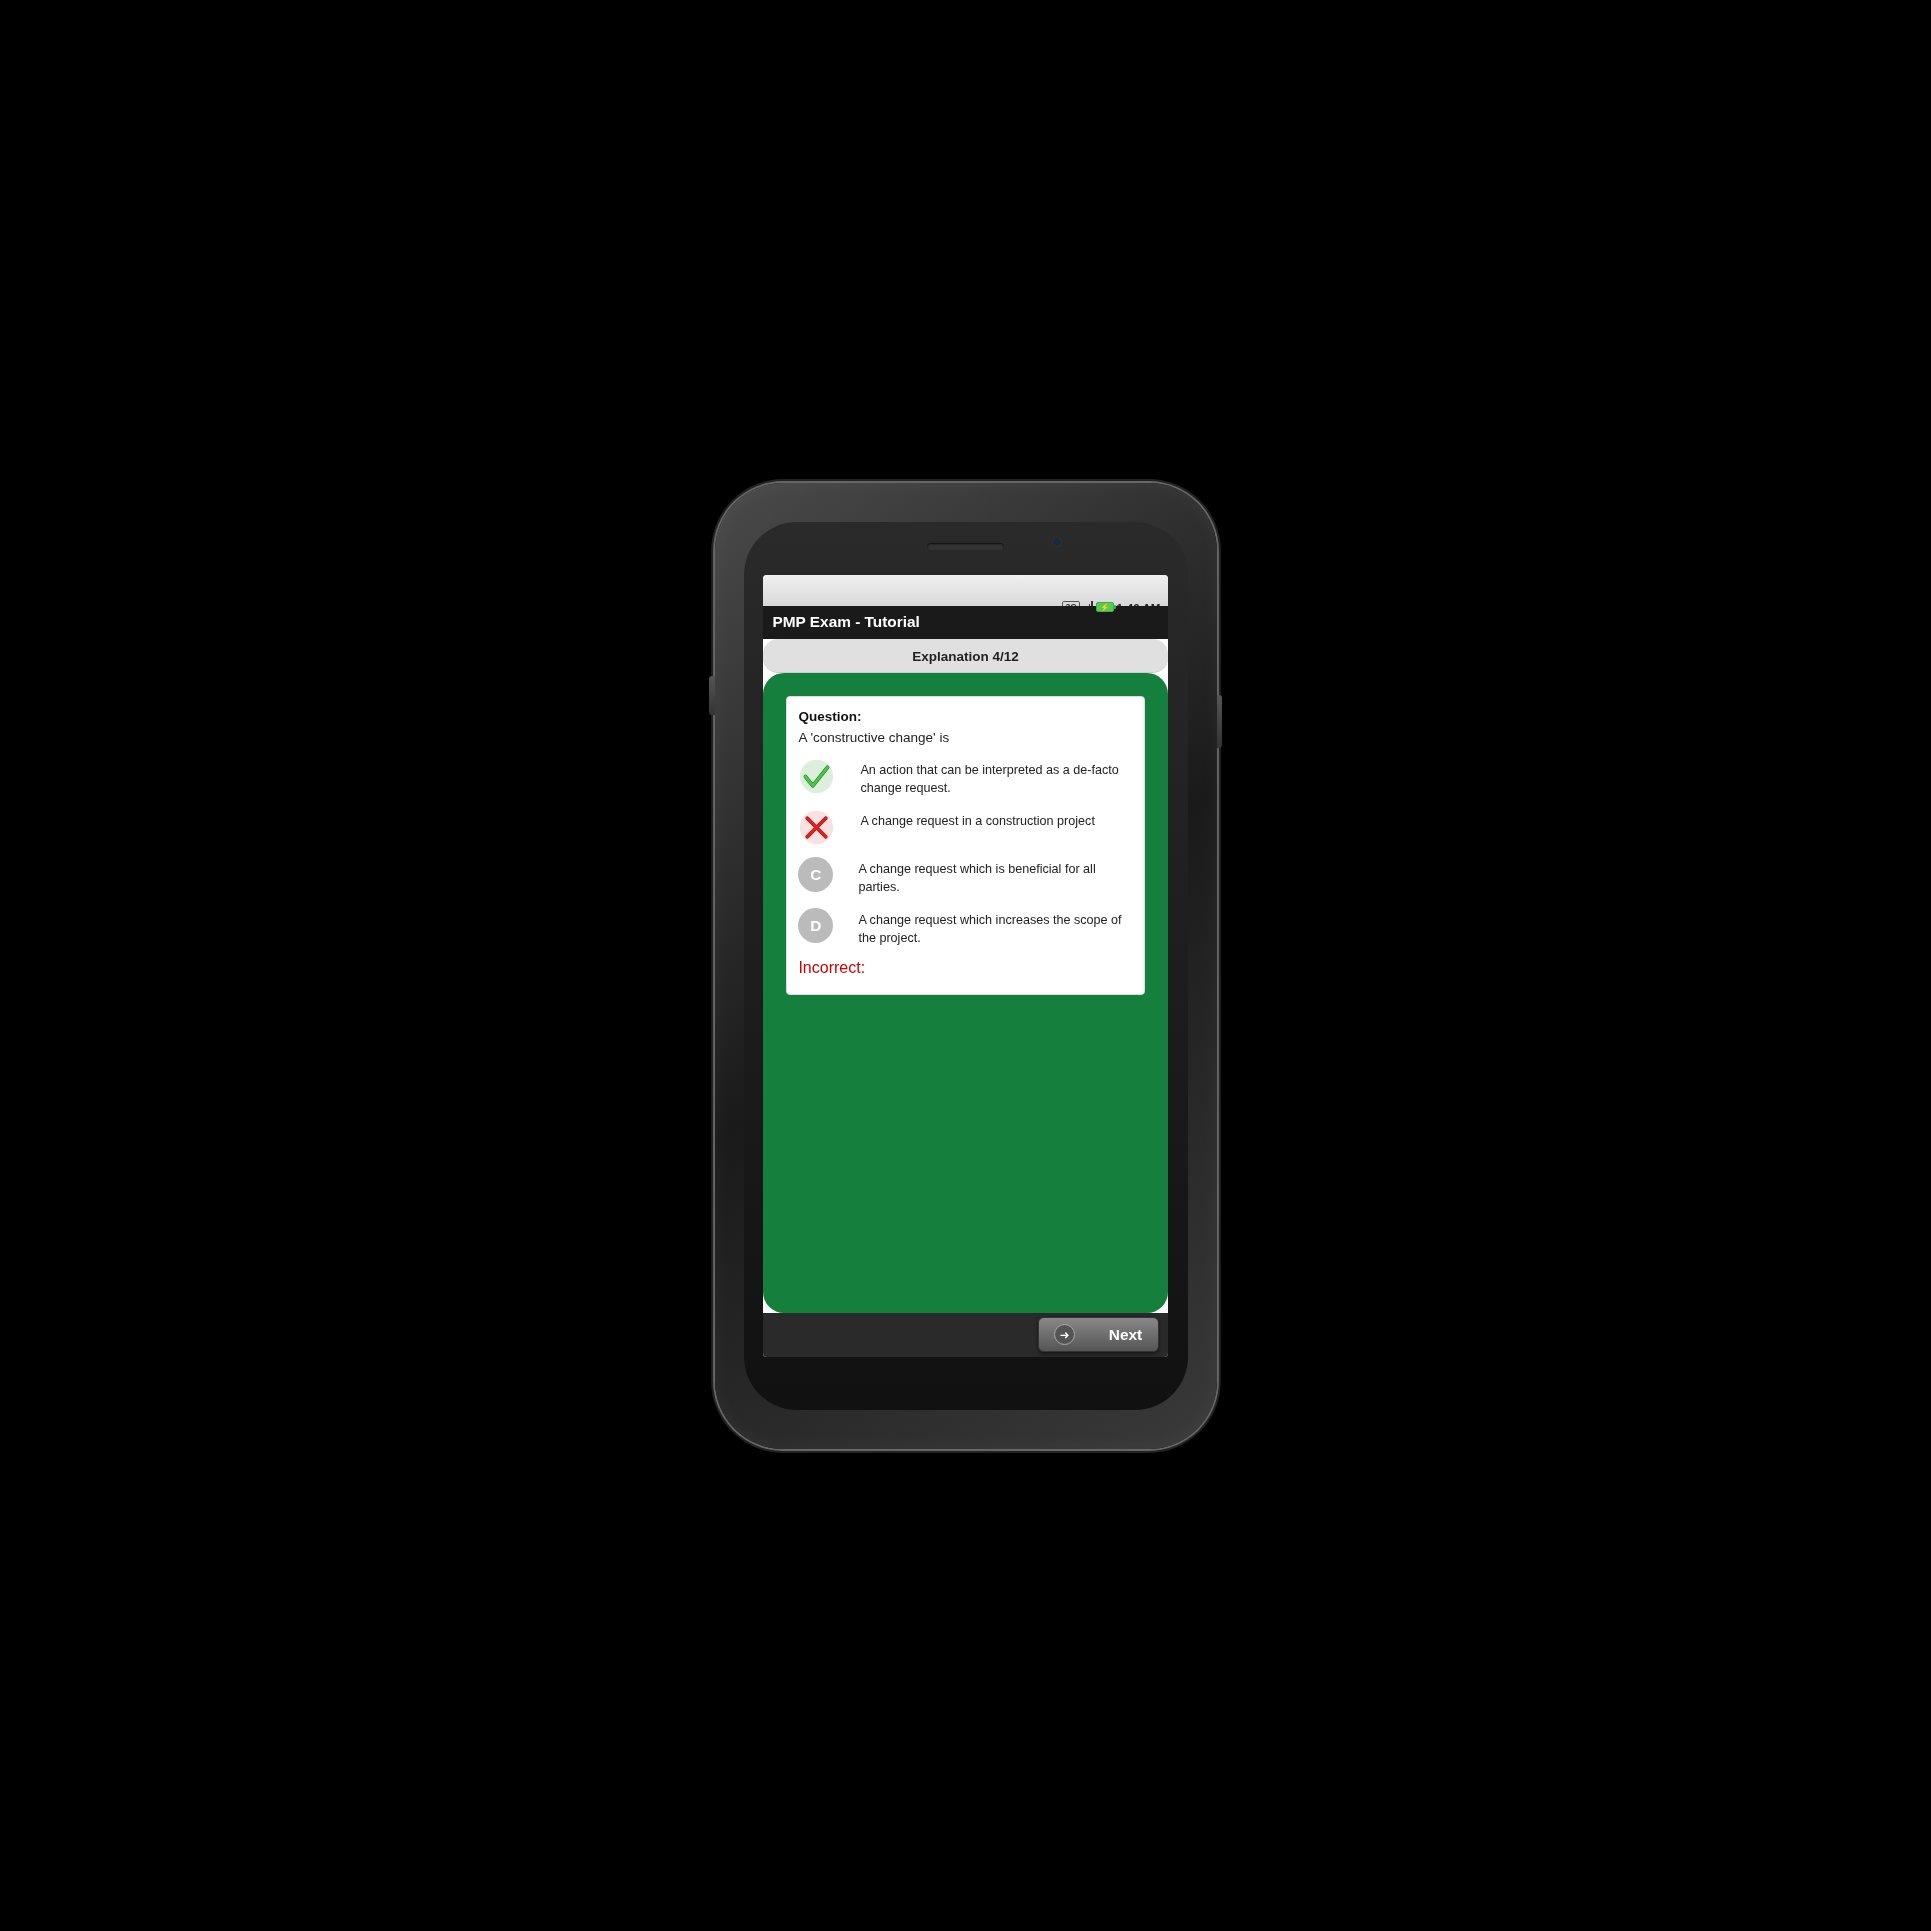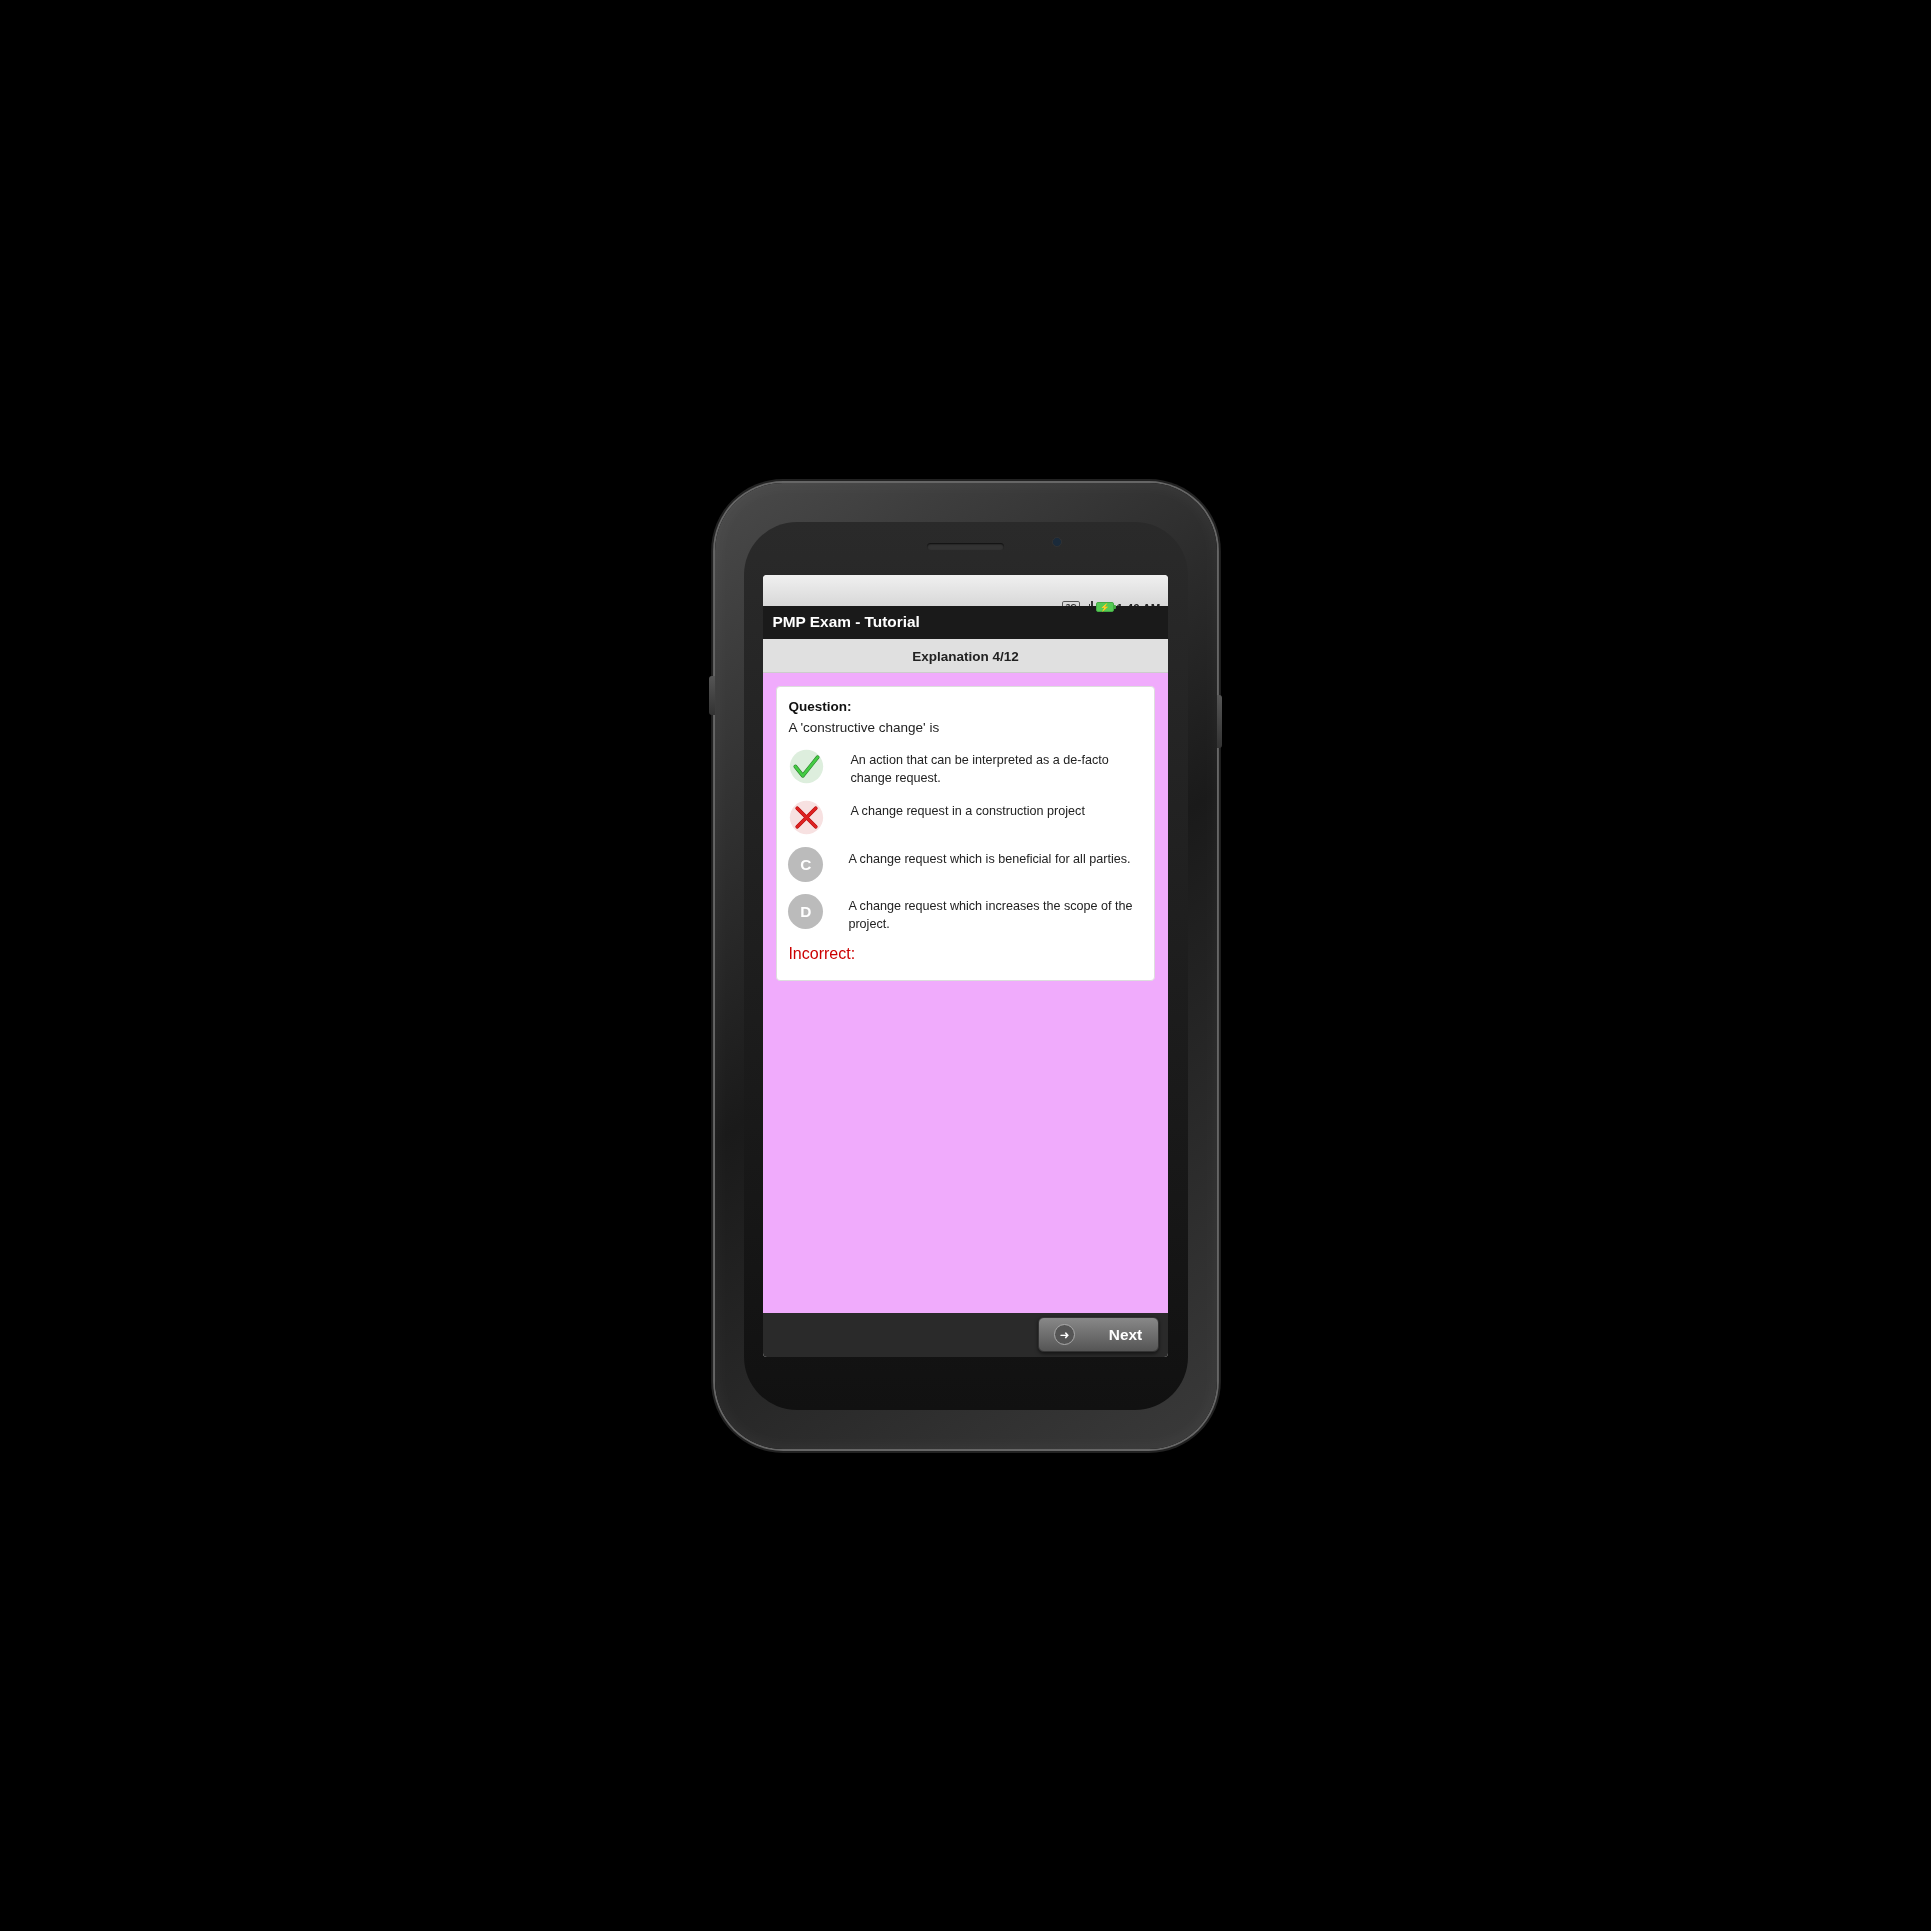--- a/index.html
+++ b/index.html
@@ -166,34 +166,36 @@
       font-weight: bold;
     }
 
     
     .sub-header {
       background: #e0e0e0;
       padding: 7.7px 9.7px;
       text-align: center;
       flex-shrink: 0;
       border-bottom: 1px solid #ccc;
+      border-radius: 15px;
     }
 
     .sub-header-text {
       font-size: 13.5px;
       font-weight: bold;
       color: #222;
     }
 
     
     .content {
       flex: 1;
-      background: #f0abfc;
+      background: #15803d;
       overflow-y: auto;
-      padding: 13px;
+      padding: 23px;
+      border-radius: 21px;
     }
 
     .card {
       background: #fff;
       border: 1px solid #ddd;
       border-radius: 3.9px;
       padding: 11.6px;
     }
 
     .question-label {

